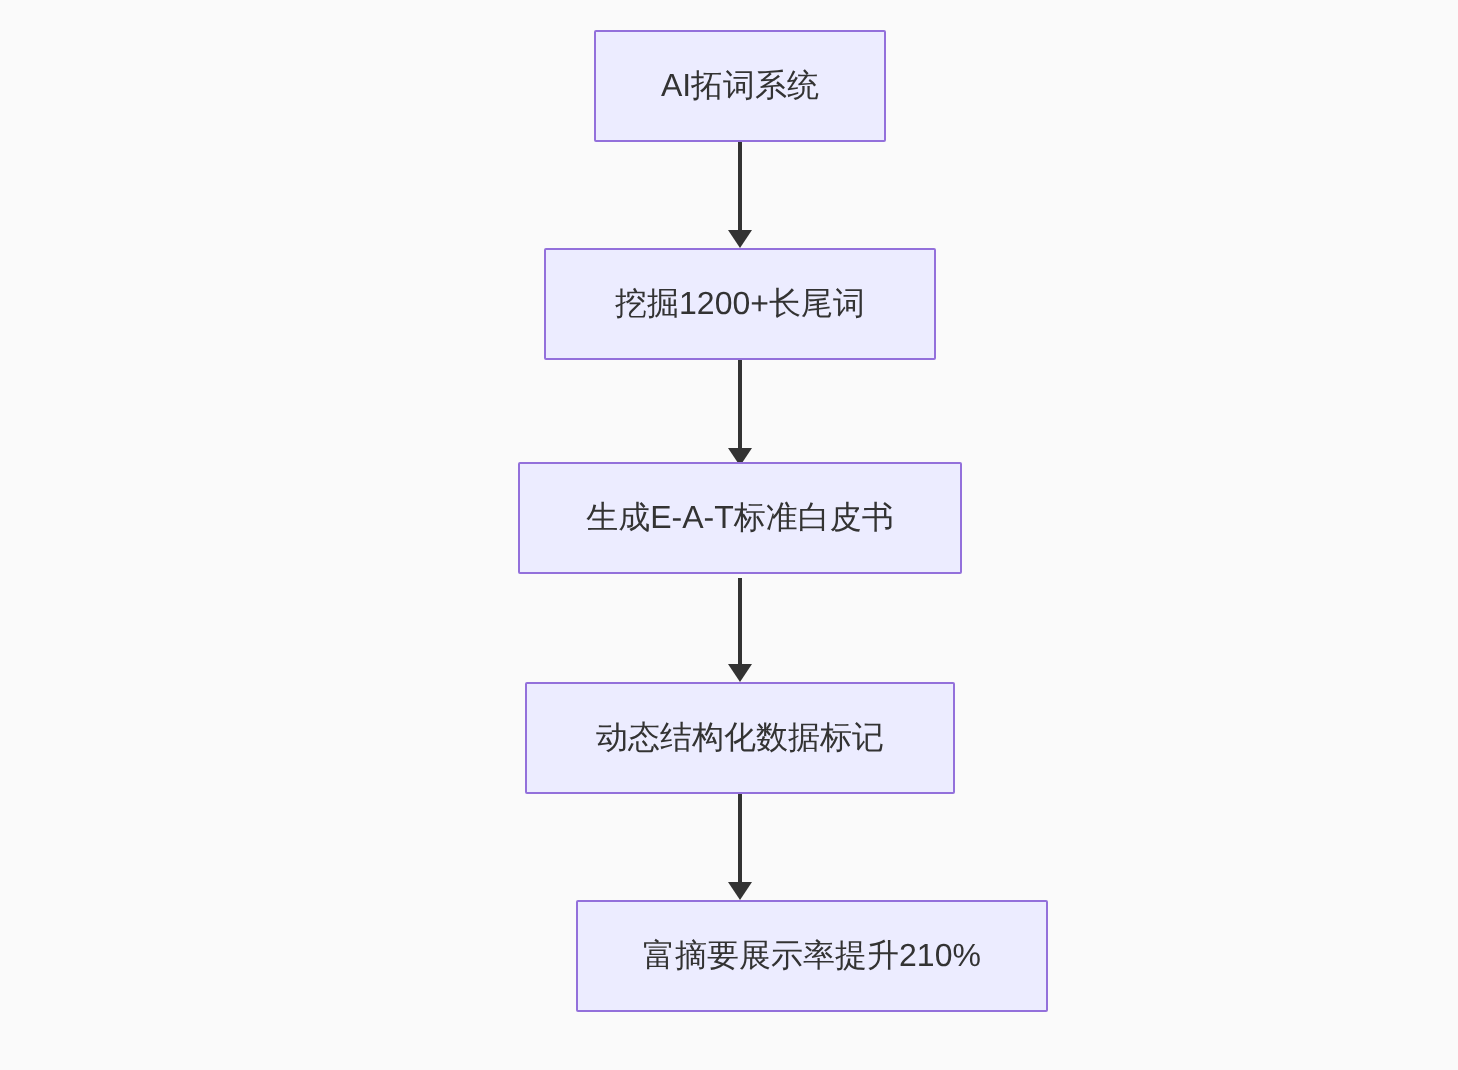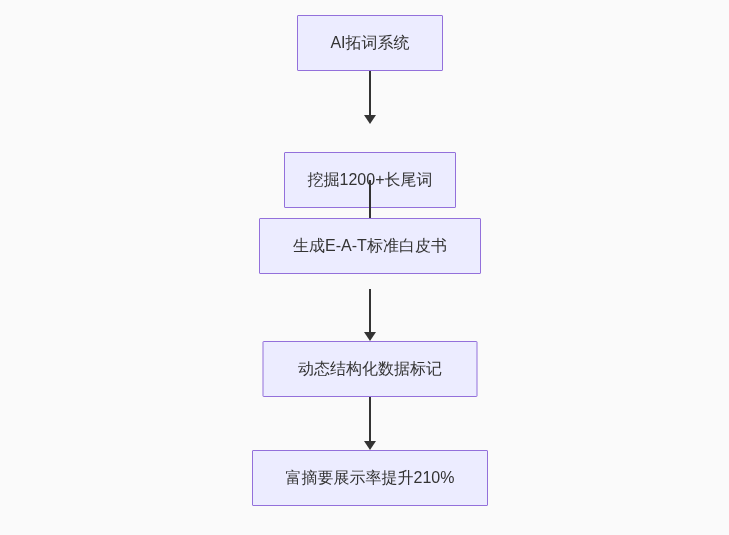--- a/index.html
+++ b/index.html
@@ -24,24 +24,24 @@
     border: 1px solid #9370db;
     border-radius: 1px;
     display: flex;
     align-items: center;
     justify-content: center;
     color: #333333;
     font-size: 16px;
     white-space: nowrap;
   }
   .n1 { top: 15px;  width: 146px; }
-  .n2 { top: 124px; width: 172px; margin-top: 28px; }
-  .n3 { top: 218px; width: 222px; }
+  .n2 { top: 124px; width: 196px; }
+  .n3 { top: 231px; width: 222px; }
   .n4 { top: 341px; width: 215px; font-family: Liberation Serif, serif; }
-  .n5 { top: 450px; width: 236px; }
+  .n5 { top: 450px; width: 236px; margin-left: 36px; }
   .edge {
     position: absolute;
     left: 370px;
     transform: translateX(-50%);
     width: 12px;
     display: flex;
     flex-direction: column;
     align-items: center;
   }
   .e1 { top: 71px;  height: 53px; }

